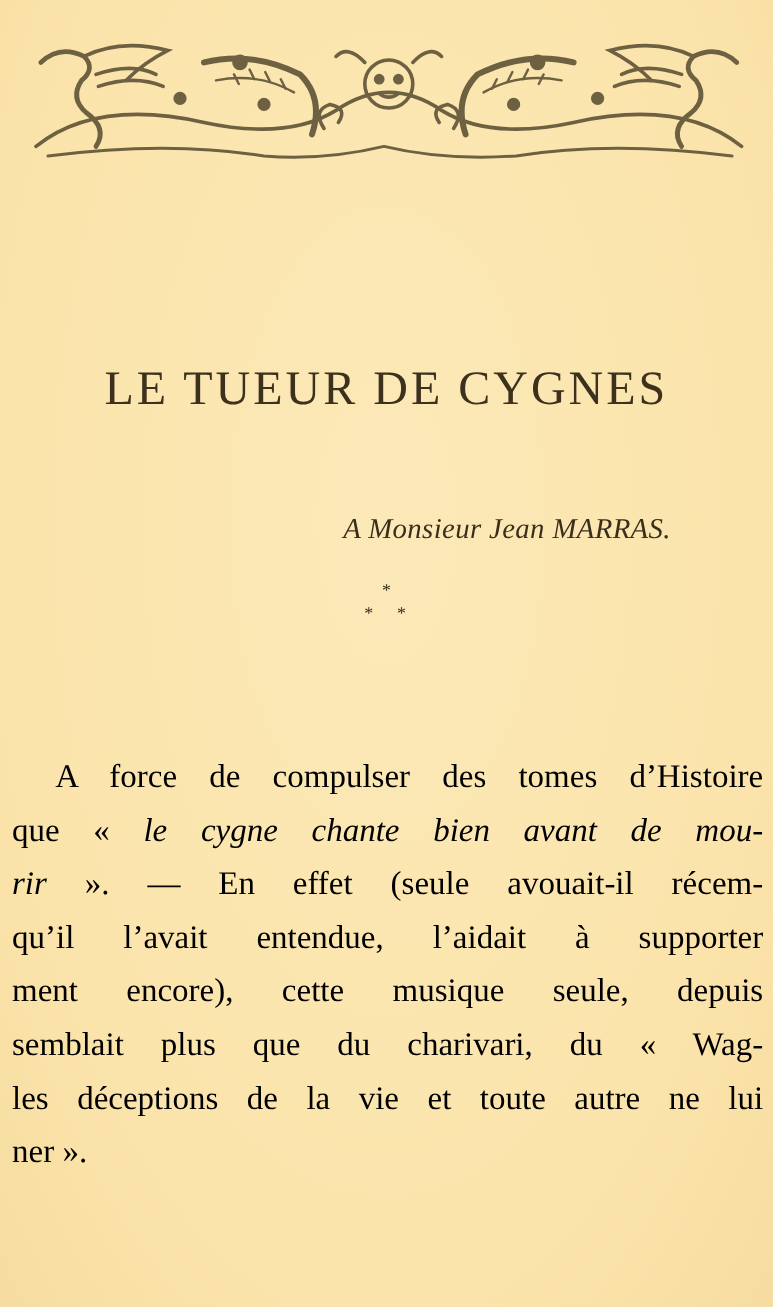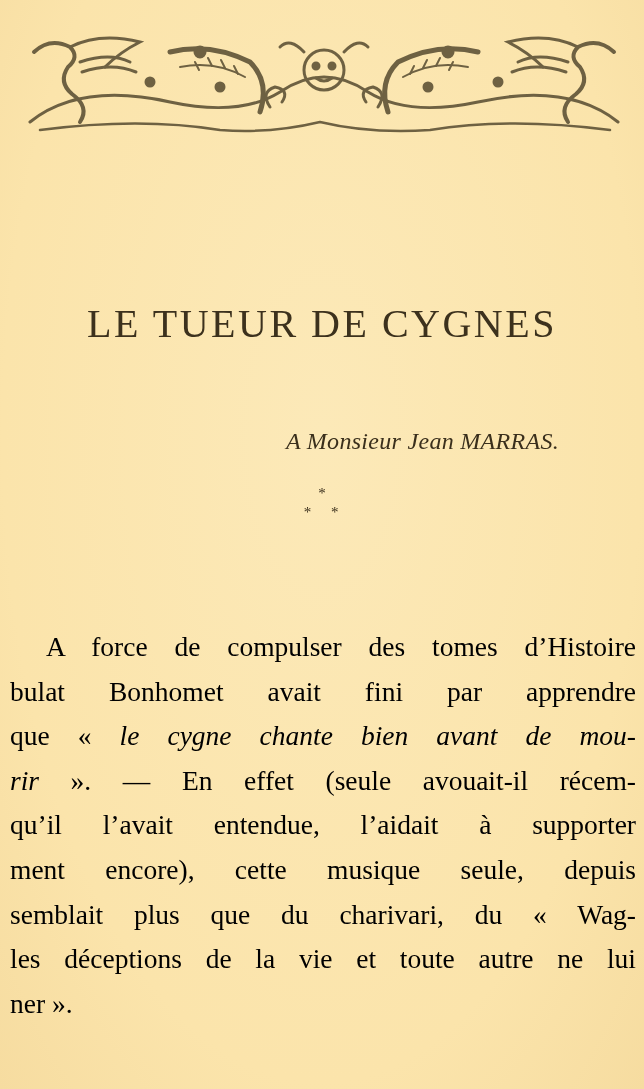--- a/index.html
+++ b/index.html
@@ -132,21 +132,20 @@
 
   <div class="dedication">A Monsieur Jean MARRAS.</div>
 
   <div class="asterism">
     <div>*</div>
     <div class="row2">* *</div>
   </div>
 
   <div class="body-text">
     <span class="line first"><span>A force de compulser des tomes d’Histoire</span></span>
-    <span class="line"><span>bulat Bonhomet avait fini par apprendre</span></span>
     <span class="line"><span>que « </span><em>le cygne chante bien avant de mou-</em></span>
     <span class="line"><em>rir</em><span> ». — En effet (seule avouait-il récem-</span></span>
     <span class="line"><span>qu’il l’avait entendue, l’aidait à supporter</span></span>
     <span class="line"><span>ment encore), cette musique seule, depuis</span></span>
     <span class="line"><span>semblait plus que du charivari, du « Wag-</span></span>
     <span class="line"><span>les déceptions de la vie et toute autre ne lui</span></span>
     <span class="line last"><span>ner ».</span></span>
   </div>
 
 </div>

